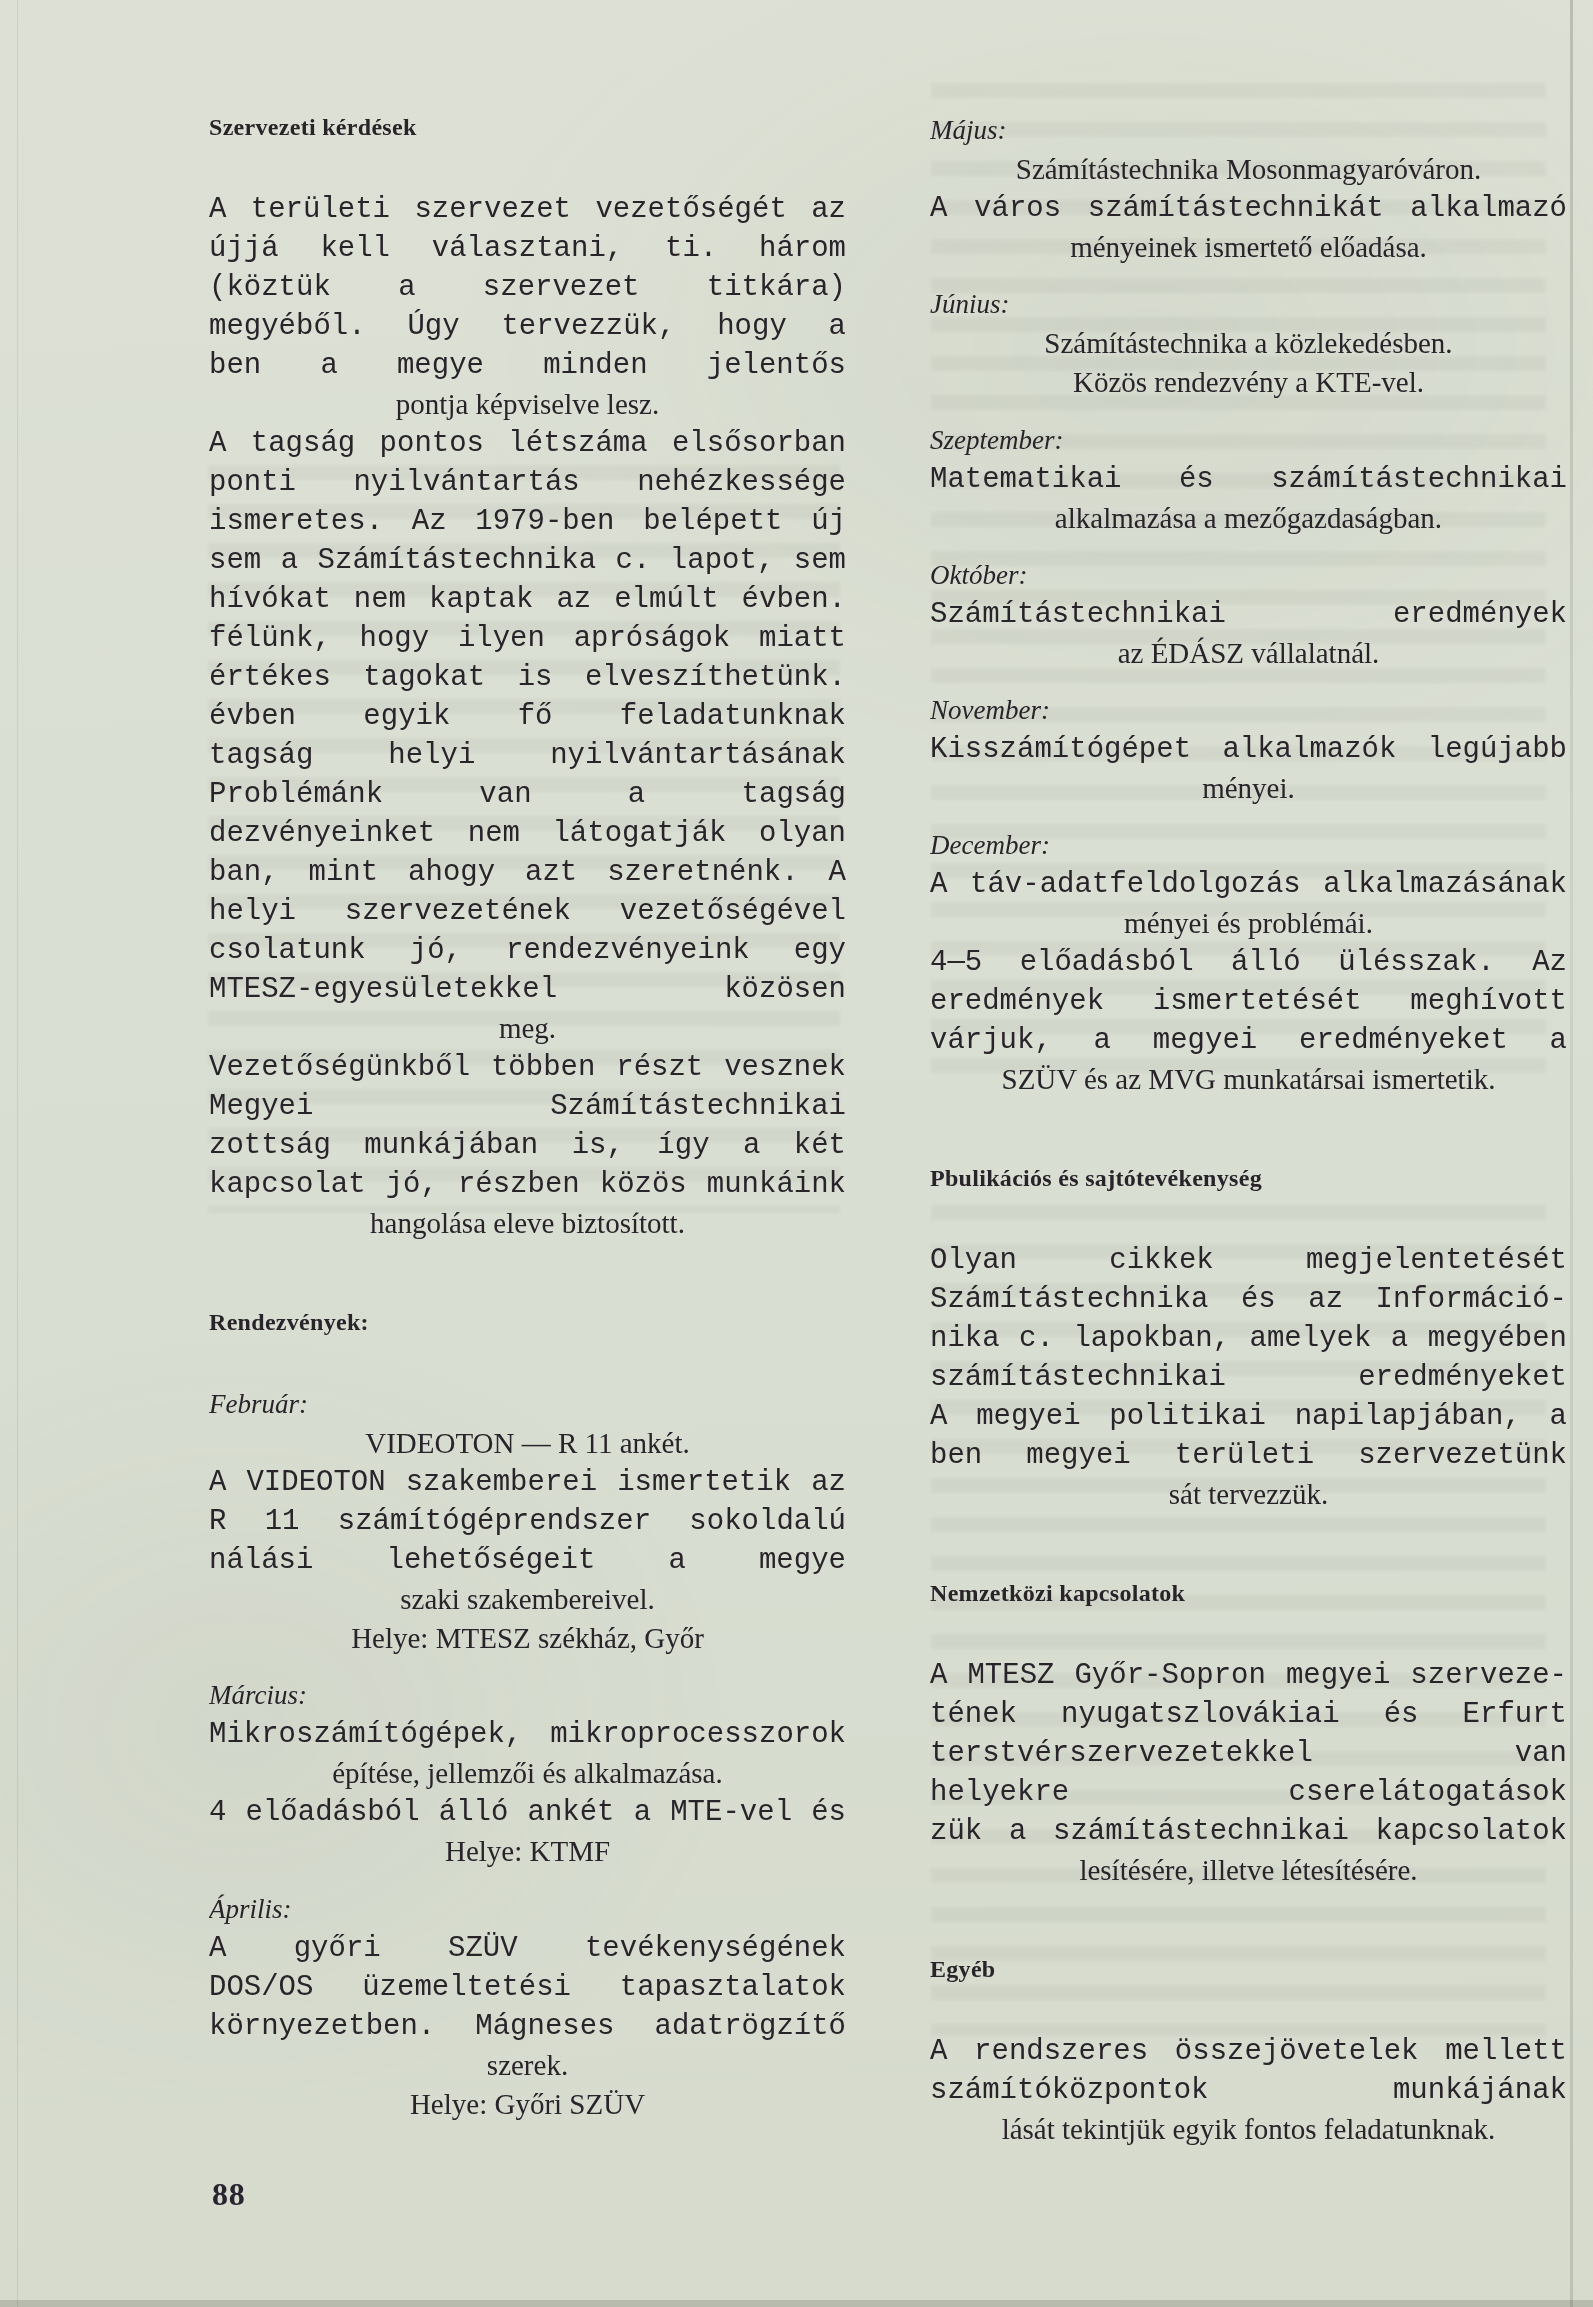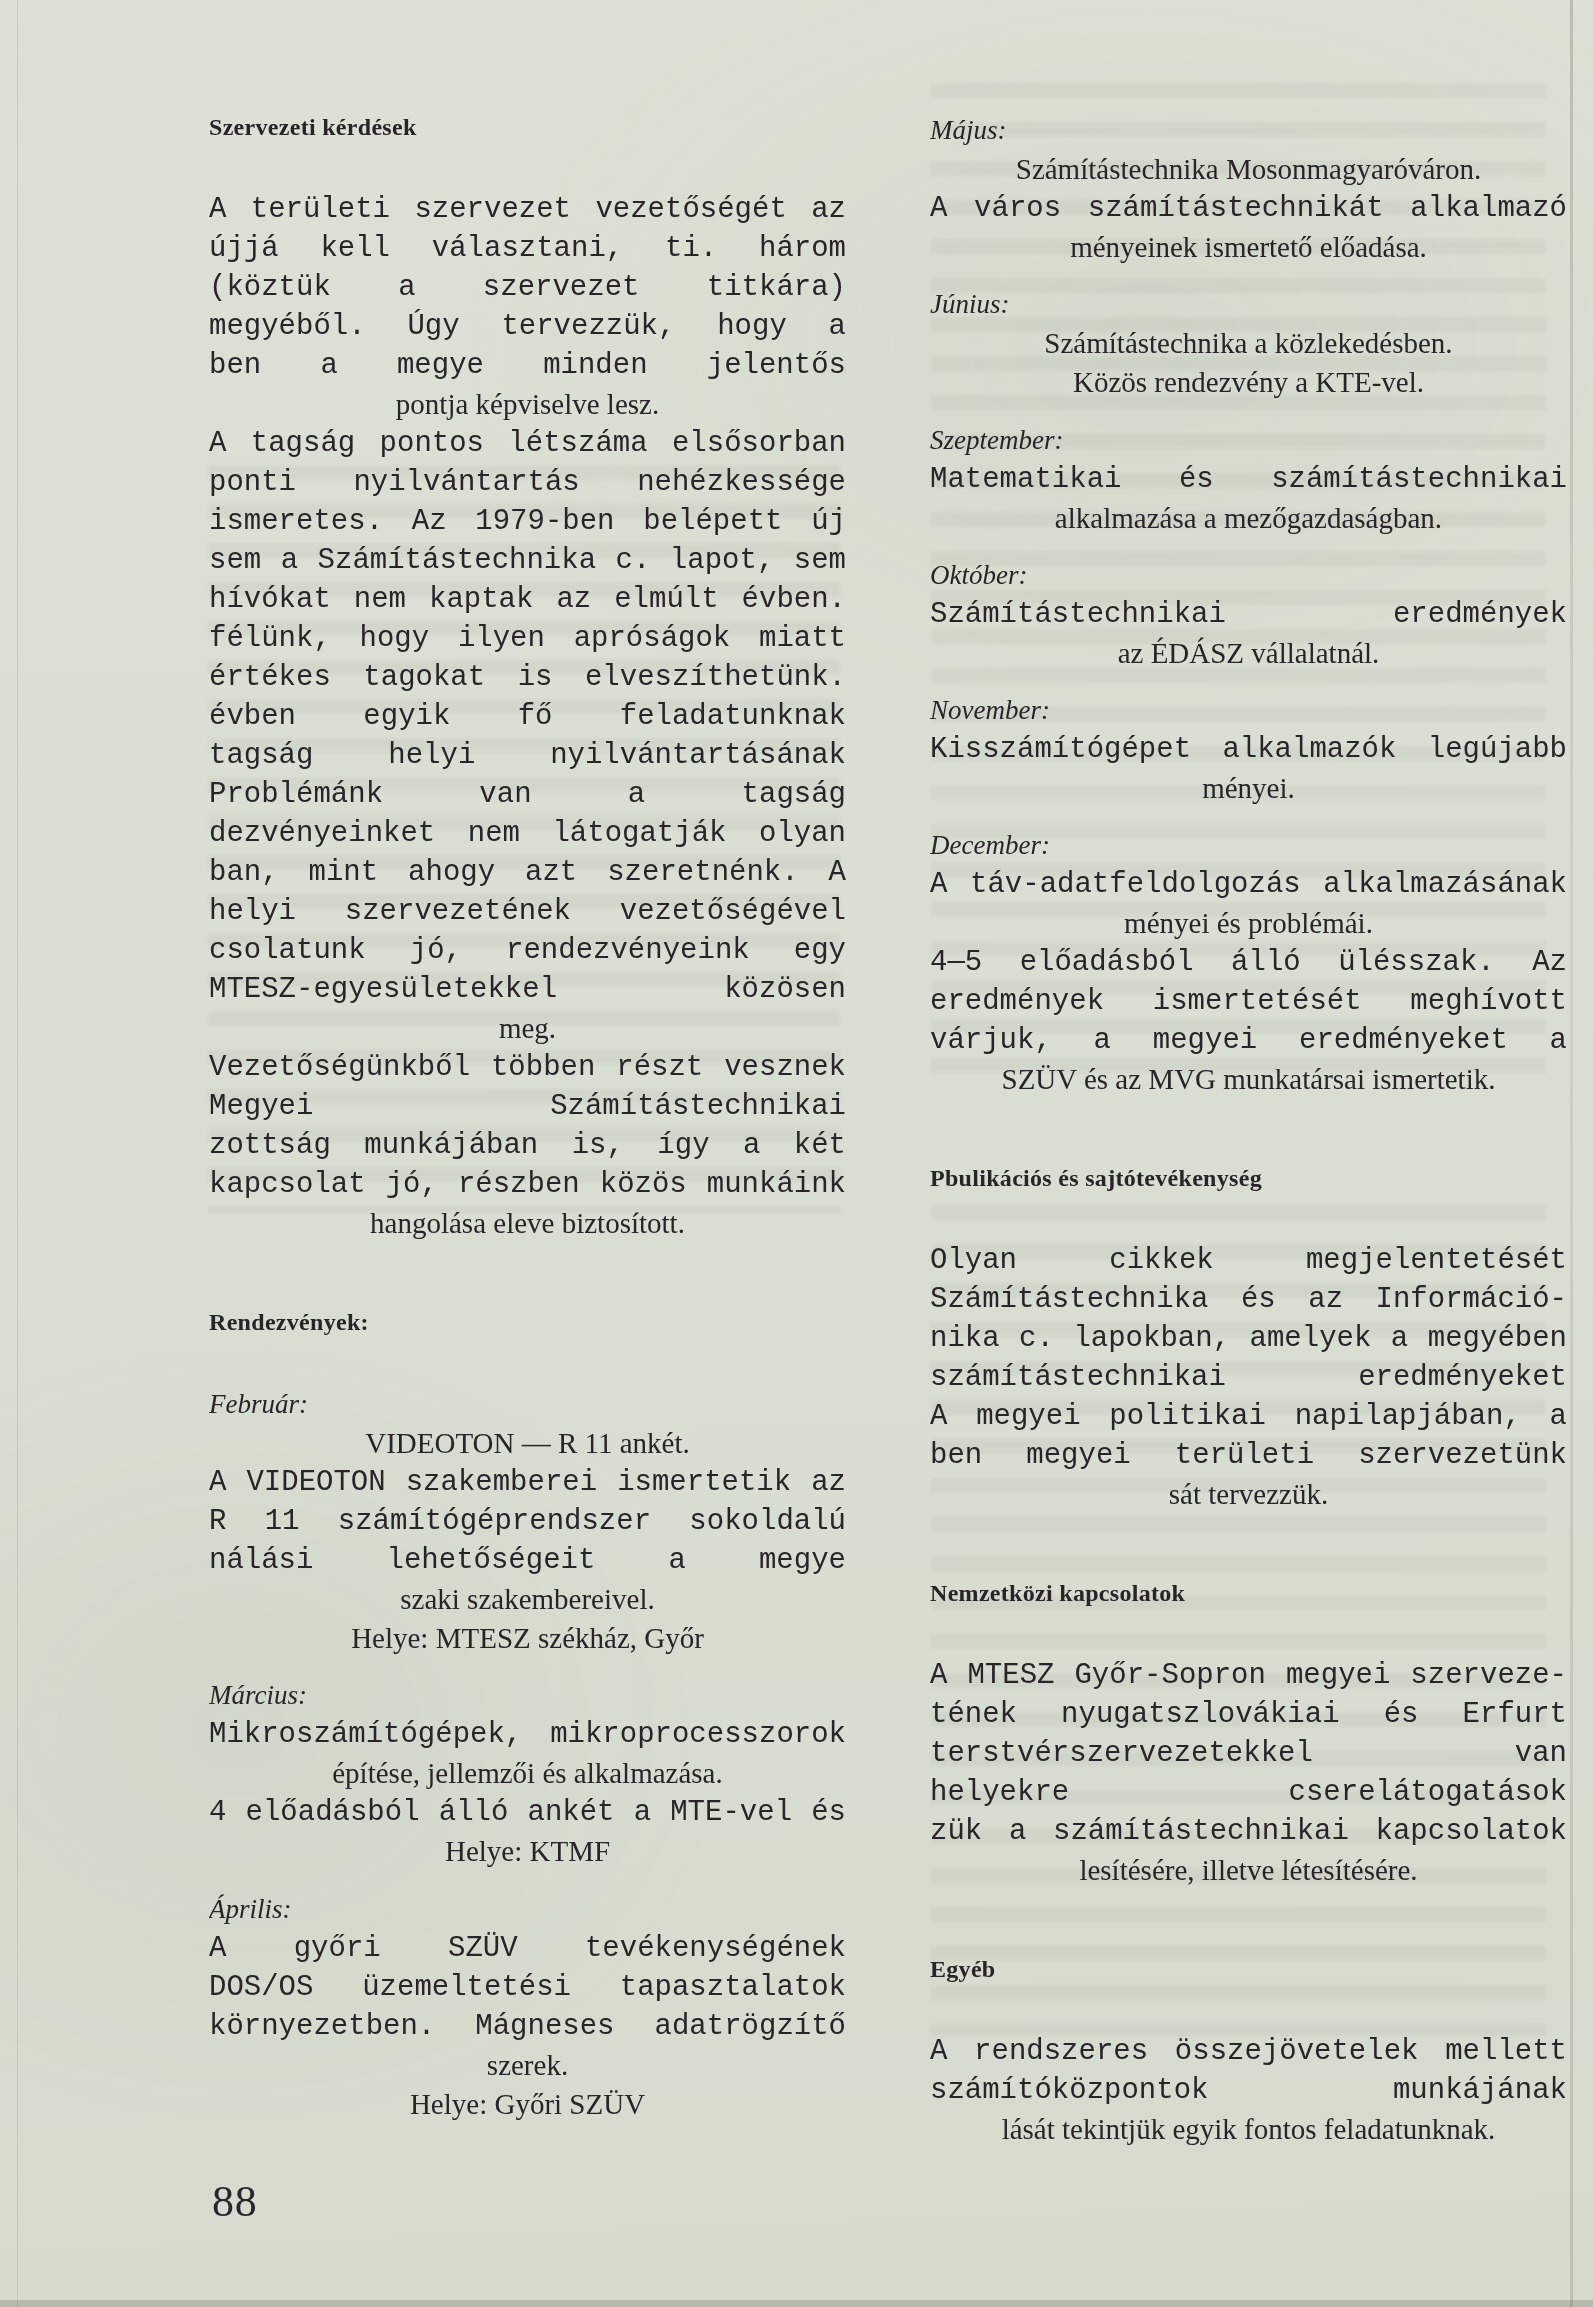--- a/index.html
+++ b/index.html
@@ -17,21 +17,21 @@
   #right-col{left:930px;top:111px;}
   .line{font-size:29px;line-height:39px;height:39px;overflow:hidden;}
   .just{text-align:justify;text-align-last:justify;font-family:Liberation Mono, monospace;}
   .just::after{content:"";display:inline-block;width:100%;height:0;}
   .left{text-align:center;}
   .heading{font-weight:bold;font-size:24px;margin-top:60px;margin-bottom:43px;letter-spacing:0.3px;}
   .month{font-style:italic;font-size:27px;margin-top:18.3px;}
   .col .line:first-child{margin-top:0;}
   #page-number{
     position:absolute;left:212px;top:2176px;
-    font-size:44px;font-weight:normal;letter-spacing:0.8px;color:#2a2430;
+    font-size:32px;font-weight:bold;letter-spacing:0.8px;color:#2a2430;
   }
   
   .crease-right{position:absolute;top:0;bottom:0;left:1570px;width:2.5px;
     background:linear-gradient(rgba(95,100,88,0.28), rgba(95,100,88,0.10) 40%, rgba(95,100,88,0.22));}
   .edge-left-line{position:absolute;top:0;bottom:0;left:16.6px;width:1.7px;background:rgba(95,100,88,0.14);}
   .edge-bottom{position:absolute;left:0;right:0;bottom:0;height:6.6px;background:rgba(70,72,64,0.22);}
   .bleed{position:absolute;opacity:0.055;filter:blur(1.7px);pointer-events:none;
     background:repeating-linear-gradient(180deg,#5a5f55 0 15px, transparent 15px 39px);}
   #bleed-a{left:931px;top:83px;width:615px;height:997px;}
   #bleed-b{left:208px;top:465px;width:632px;height:748px;}

